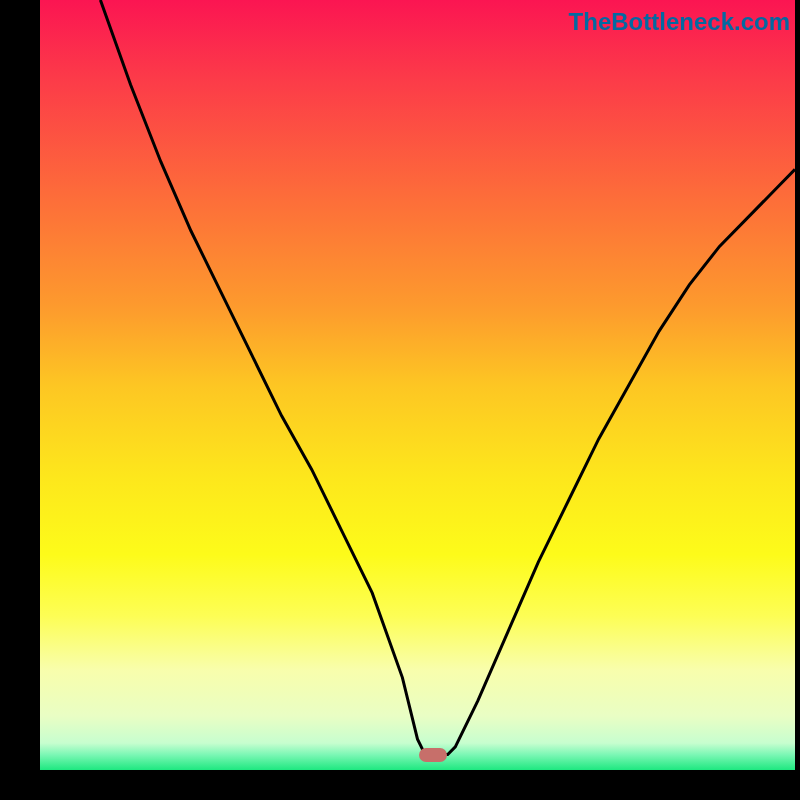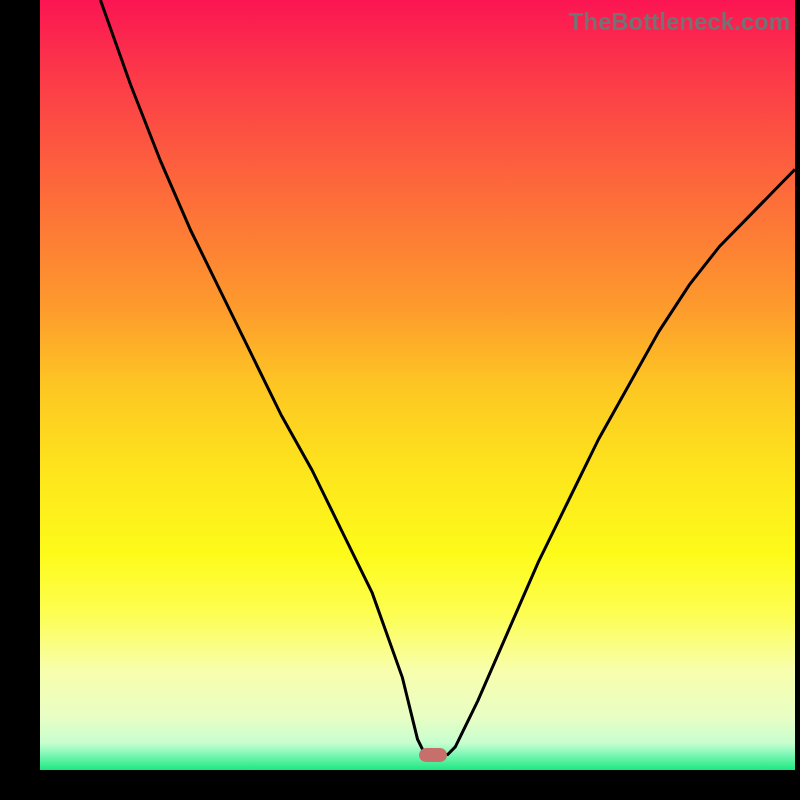--- a/index.html
+++ b/index.html
@@ -4,21 +4,21 @@
   <style>
     * { margin: 0; padding: 0; box-sizing: border-box; }
     body { width: 800px; height: 800px; background: #000; font-family: Arial, sans-serif; position: relative; overflow: hidden; }
     .chart-container { position: absolute; top: 0; left: 0; width: 800px; height: 800px; }
     .frame-left, .frame-right, .frame-bottom { position: absolute; background: #000; z-index: 5; }
     .frame-left { left: 0; top: 0; width: 40px; height: 800px; }
     .frame-right { right: 0; top: 0; width: 5px; height: 800px; }
     .frame-bottom { left: 0; bottom: 0; width: 800px; height: 30px; }
     .plot-area { position: absolute; left: 40px; top: 0; width: 755px; height: 770px; }
     .gradient-bg { position: absolute; left: 0; top: 0; width: 100%; height: 100%; }
-    .watermark { position: absolute; top: 8px; right: 10px; color: #737373; font-size: 24px; font-weight: bold; z-index: 10; }
+    .watermark { position: absolute; top: 8px; right: 10px; color: #0369a1; font-size: 24px; font-weight: bold; z-index: 10; }
     .curve-svg { position: absolute; left: 0; top: 0; width: 100%; height: 100%; z-index: 3; }
     .marker { position: absolute; width: 28px; height: 14px; border-radius: 7px; z-index: 4; }
   </style>
 </head>
 <body>
 
 <div class="chart-container">
 
   <div class="plot-area">
     <svg class="gradient-bg" viewBox="0 0 755 770" preserveAspectRatio="none">

